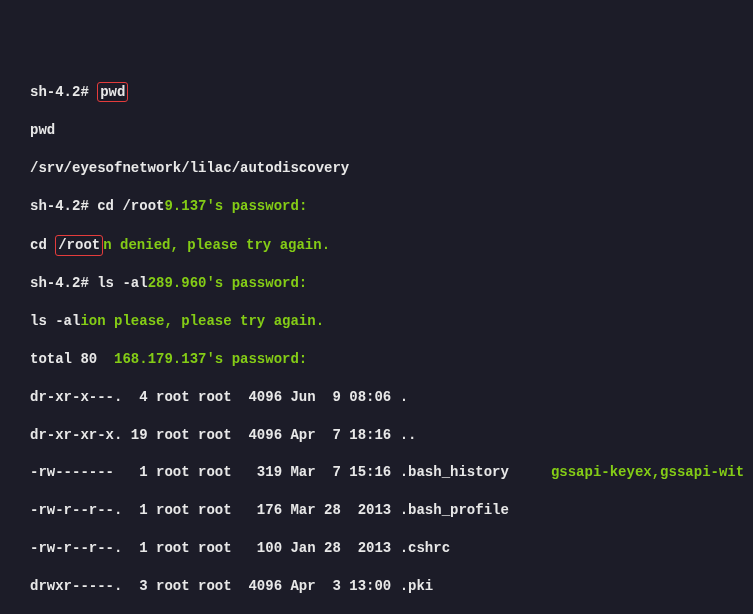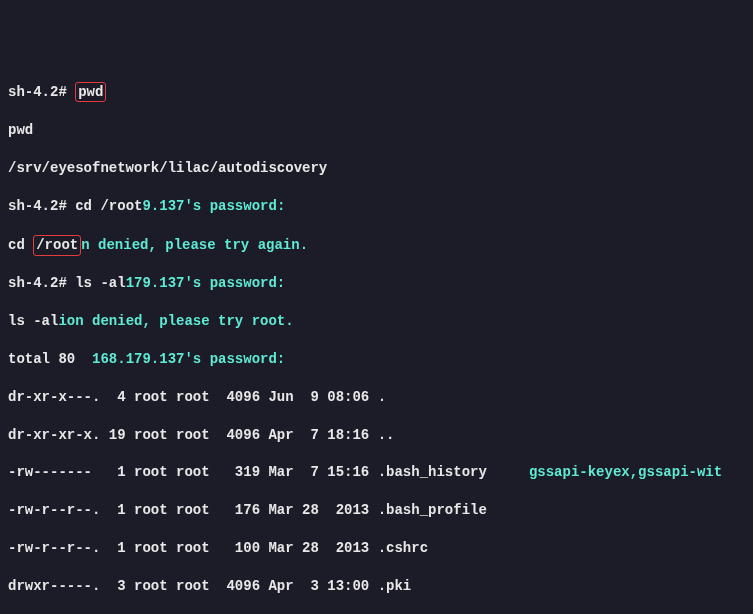--- a/index.html
+++ b/index.html
@@ -15,50 +15,51 @@
       font-weight: bold;
       line-height: 1.35;
       padding: 6px 8px;
       width: 753px;
       height: 614px;
       overflow: hidden;
       white-space: pre;
     }
     .line {
       white-space: pre;
+      margin-left: 22px;
     }
     .highlight-box {
       border: 1.5px solid #e43c3c;
       border-radius: 3px;
       padding: 0 2px;
       display: inline-block;
     }
     .ghost {
-      color: #5eead4;
+      color: #84cc16;
       position: relative;
     }
   </style>
 </head>
 <body>
 
 
 
 <div class="line"><span>sh-4.2#</span> <span class="highlight-box"><span>pwd</span></span></div>
 <div class="line"><span>pwd</span></div>
 <div class="line"><span>/srv/eyesofnetwork/lilac/autodiscovery</span></div>
 <div class="line"><span>sh-4.2#</span> <span>cd </span><span>/root</span><span class="ghost">9.137's password:</span></div>
 <div class="line"><span>cd </span><span class="highlight-box"><span>/root</span></span><span class="ghost">n denied, please try again.</span></div>
-<div class="line"><span>sh-4.2#</span> <span>ls -al</span><span class="ghost">179.137's password:</span></div>
-<div class="line"><span>ls -al</span><span class="ghost">ion denied, please try root.</span></div>
+<div class="line"><span>sh-4.2#</span> <span>ls -al</span><span class="ghost">289.960's password:</span></div>
+<div class="line"><span>ls -al</span><span class="ghost">ion please, please try again.</span></div>
 <div class="line"><span>total 80</span><span class="ghost">  </span><span class="ghost">168.179.137's password:</span></div>
 <div class="line">dr-xr-x---.  4 root root  4096 Jun  9 08:06 .</div>
 <div class="line">dr-xr-xr-x. 19 root root  4096 Apr  7 18:16 ..</div>
 <div class="line"><span>-rw-------   1 root root   319 Mar  7 15:16 .bash_history</span><span class="ghost">     </span><span class="ghost">gssapi-keyex,gssapi-wit</span></div>
 <div class="line">-rw-r--r--.  1 root root   176 Mar 28  2013 .bash_profile</div>
-<div class="line">-rw-r--r--.  1 root root   100 Mar 28  2013 .cshrc</div>
+<div class="line">-rw-r--r--.  1 root root   100 Jan 28  2013 .cshrc</div>
 <div class="line">drwxr-----.  3 root root  4096 Apr  3 13:00 .pki</div>
 
 
 
 
 
 
 
 
 

